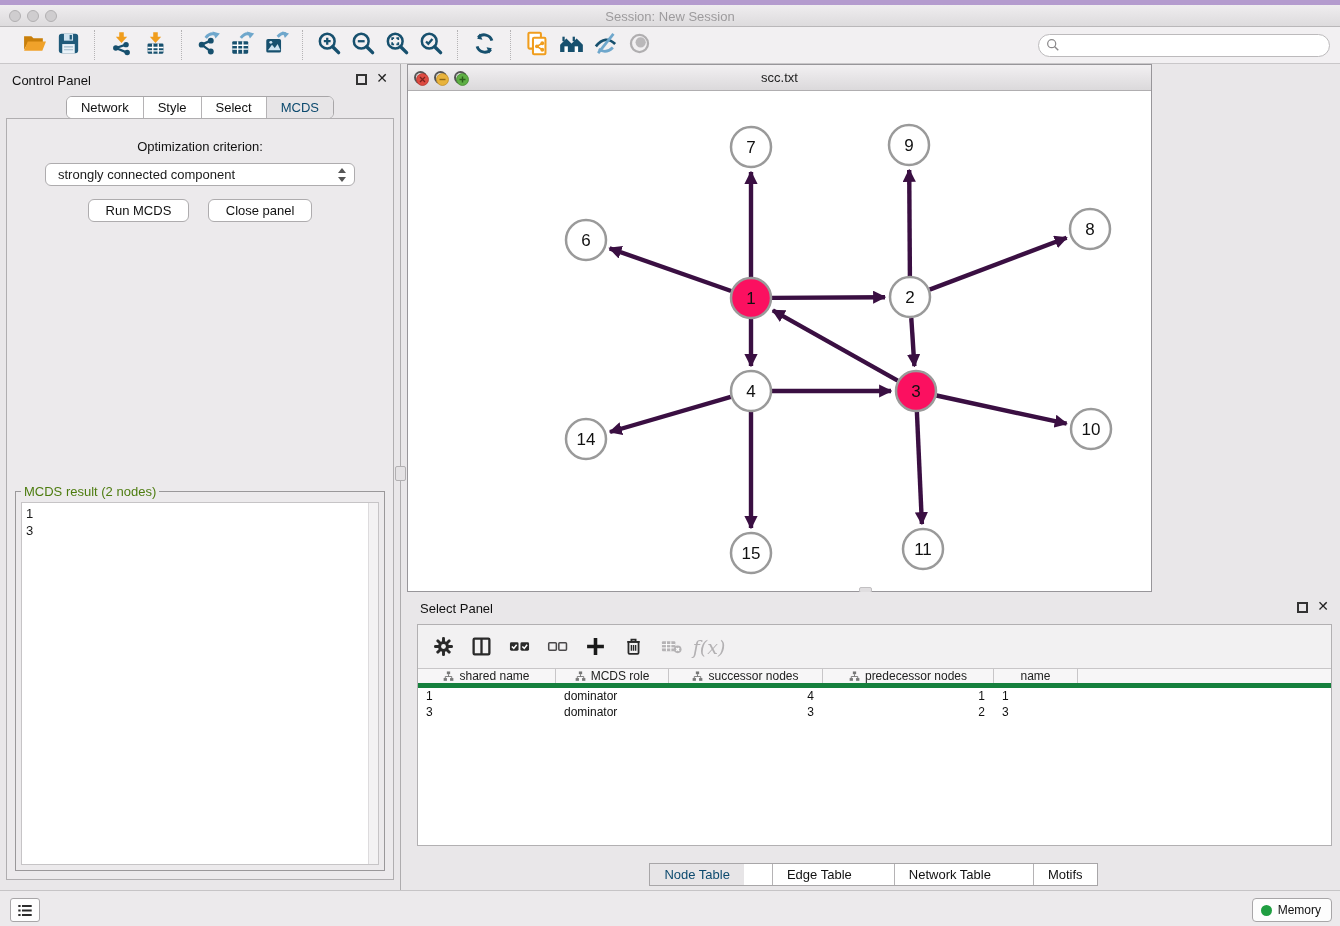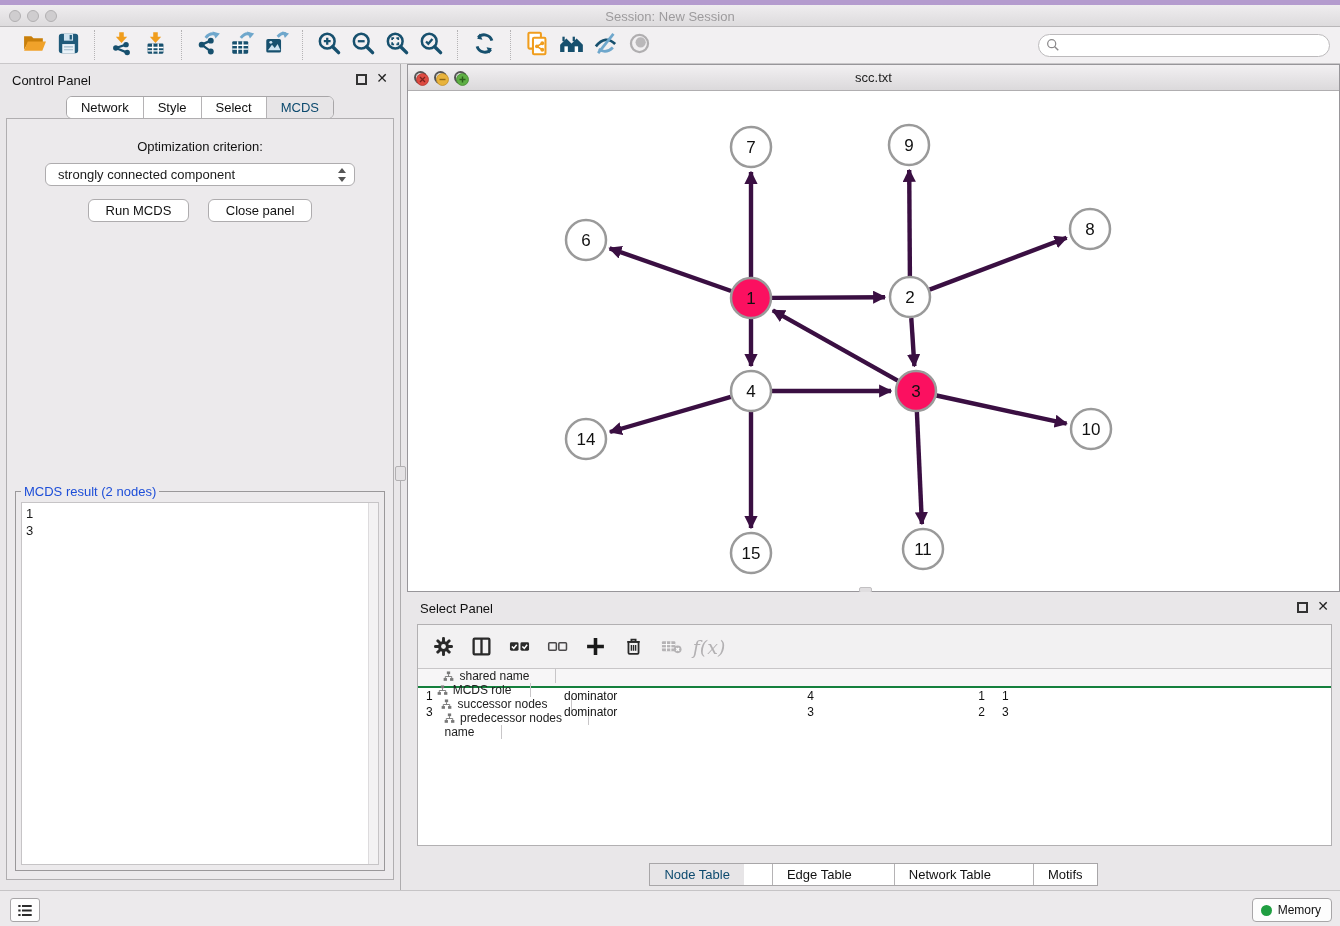--- a/index.html
+++ b/index.html
@@ -52,34 +52,34 @@
   #criterion-stepper { position:absolute; right:7px; top:4px; width:9px; height:14px; }
   #criterion-stepper:before, #criterion-stepper:after { content:""; position:absolute; left:0; border-left:4.5px solid transparent; border-right:4.5px solid transparent; }
   #criterion-stepper:before { top:0; border-bottom:5px solid #555; }
   #criterion-stepper:after { bottom:0; border-top:5px solid #555; }
   #cp-buttons { margin-top:13px; text-align:center; }
   .cp-btn { height:23px; padding:0 17px; margin:0 7px; background:#fff; border:1px solid #aeacae;
     border-radius:6px; font-size:13px; cursor:pointer; font-family:"Liberation Sans",sans-serif; color:#111;}
 
   #mcds-fieldset { position:absolute; left:8px; right:8px; top:372px; bottom:8px;
     border:1px solid #9a989a; background:#eceaec; }
-  #mcds-legend { position:absolute; left:5px; top:-8px; background:#eceaec; padding:0 3px; font-size:13px; color:#1d4ed8; }
+  #mcds-legend { position:absolute; left:5px; top:-8px; background:#eceaec; padding:0 3px; font-size:13px; color:#4d7c0f; }
   #mcds-result-text { position:absolute; left:5px; right:5px; top:10px; bottom:5px; background:#fff;
     border:1px solid #c6c4c6; font-size:13px; line-height:17px; padding:2px 4px; overflow:hidden; }
   #mcds-scroll { position:absolute; right:0; top:0; bottom:0; width:10px; background:#f3f2f3; border-left:1px solid #dddbdd; }
 
   
   #v-divider { position:absolute; left:400px; top:64px; height:826px; width:1px; background:#aeacae; }
   #v-divider-handle { position:absolute; left:395px; top:466px; width:11px; height:15px;
     background:#e4e2e4; border:1px solid #b2b0b2; border-radius:2px; cursor:col-resize; }
   #h-divider-handle { position:absolute; left:859px; top:587px; width:13px; height:6px;
     background:#e0dee0; border:1px solid #c2c0c2; border-radius:2px; cursor:row-resize; }
 
   
-  #network-window { position:absolute; left:407px; top:64px; width:933px; height:528px;
+  #network-window { position:absolute; left:407px; top:64px; width:745px; height:528px;
     border:1px solid #98969a; background:#fff; }
   #nw-titlebar { position:absolute; left:0; top:0; right:0; height:26px;
     background:linear-gradient(#f2f0f2,#dbd9db); border-bottom:1px solid #b0aeb0; }
   .nw-light { position:absolute; top:6px; width:13px; height:13px; border-radius:50%; cursor:pointer; }
   .nw-light svg { position:absolute; left:0; top:0; width:13px; height:13px; }
   #nw-title { position:absolute; left:0; right:0; top:5px; text-align:center; font-size:13px; color:#222; }
   #nw-canvas { position:absolute; left:0; top:26px; right:0; bottom:0; overflow:hidden; }
 
   
   #table-panel { position:absolute; left:407px; top:592px; width:933px; height:298px; background:#e9e7e9; }
@@ -87,21 +87,21 @@
   #table-panel .panel-close-btn { right:11px; }
   #tp-inner { position:absolute; left:10px; right:8px; top:32px; height:222px;
     border:1px solid #b2b0b2; background:#fff; }
   #tp-toolbar { position:absolute; left:0; right:0; top:0; height:44px; background:#f2f1f2;
     border-bottom:1px solid #c8c6c8; display:flex; align-items:center; padding-left:10px; }
   .tp-btn { width:30px; height:30px; margin-right:8px; display:flex; align-items:center; justify-content:center;
     background:transparent; border:none; cursor:pointer; }
   .tp-btn svg { width:21px; height:21px; }
   .tp-btn .fx-txt { font-family:"DejaVu Serif", serif; font-style:italic; font-size:19px; color:#b3b1b3; }
   #tp-table { position:absolute; left:0; right:0; top:44px; bottom:0; background:#fff; overflow:hidden; }
-  #tp-header { display:flex; height:19px; border-bottom:2px solid #15803d; background:#f7f6f7;flex-direction:column; }
+  #tp-header { display:flex; height:19px; border-bottom:5px solid #15803d; background:#f7f6f7; }
   .th-cell { display:flex; align-items:center; justify-content:center; gap:5px; font-size:12px; color:#222;
     border-right:1px solid #c8c6c8; height:100%; }
   .th-cell svg { width:11px; height:11px; flex:none; }
   .tr-row { display:flex; height:16px; }
   .td-cell { font-size:12px; color:#111; line-height:16px; padding:0 8px; border-right:1px solid transparent; overflow:hidden; }
   #tp-tabs-wrap { position:absolute; left:0; right:0; top:271px; text-align:center; }
   #tp-tabs-wrap .seg-tabs { border-radius:0;gap:28px; }
 
   
   #status-bar { position:absolute; left:0; top:890px; width:1340px; height:51px;

